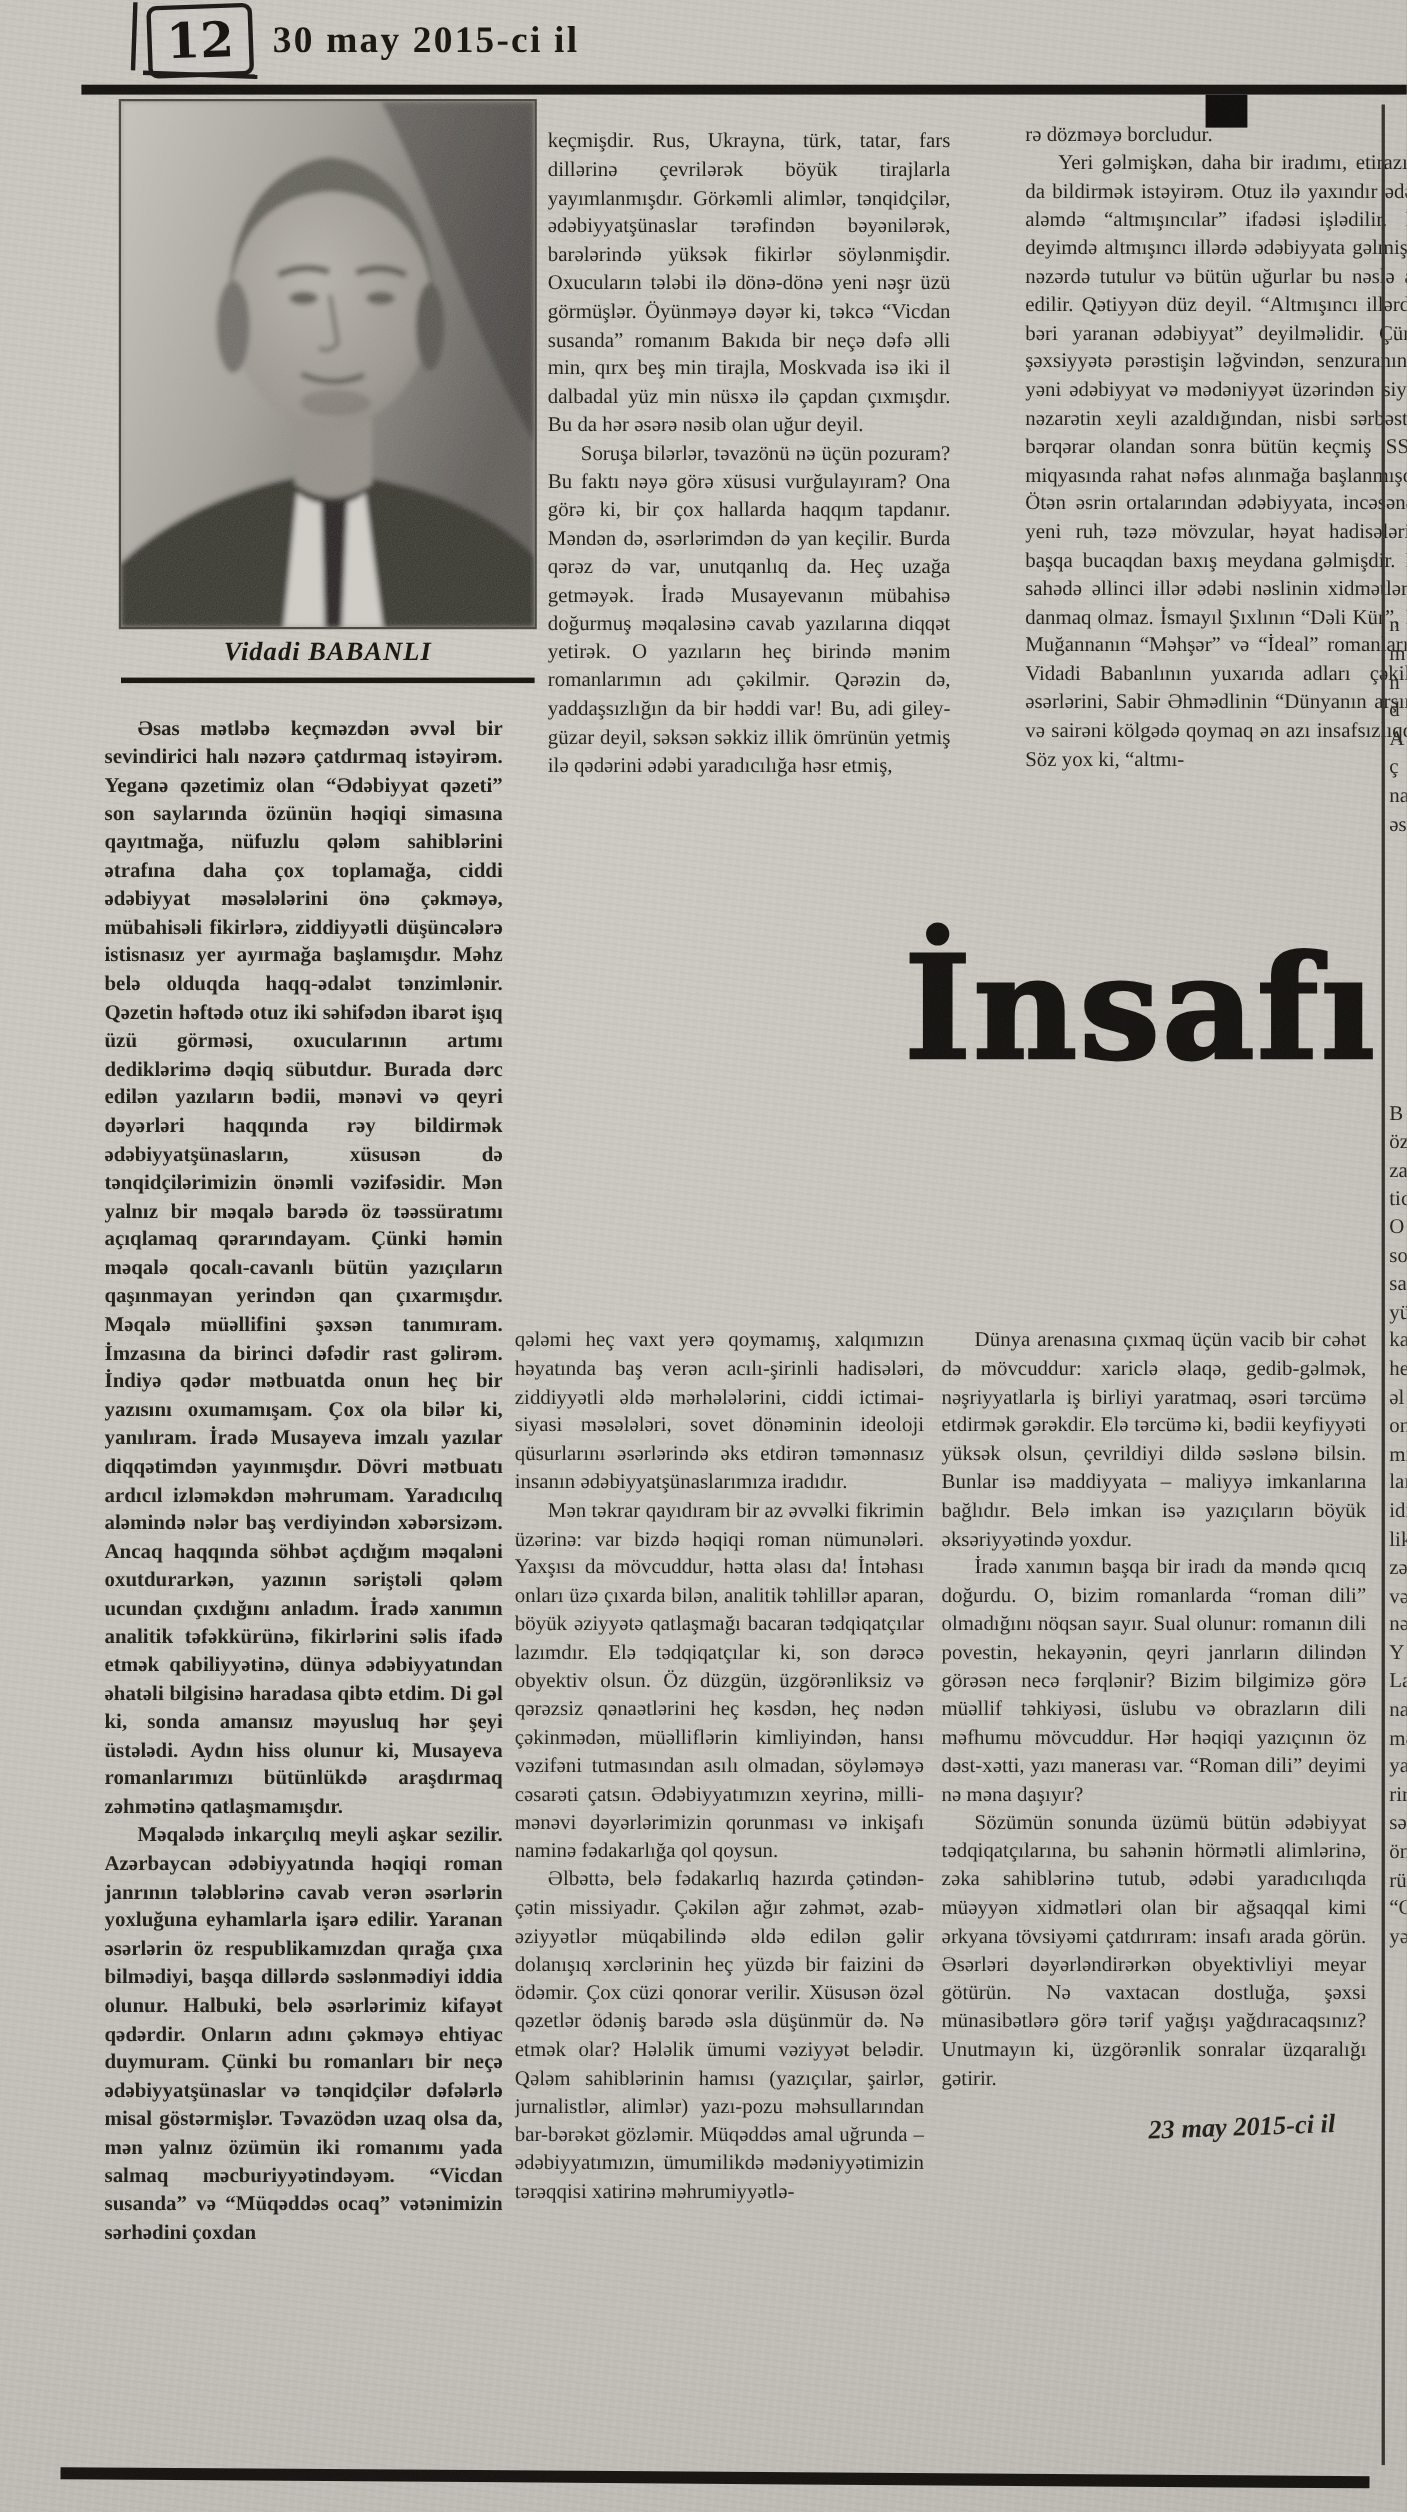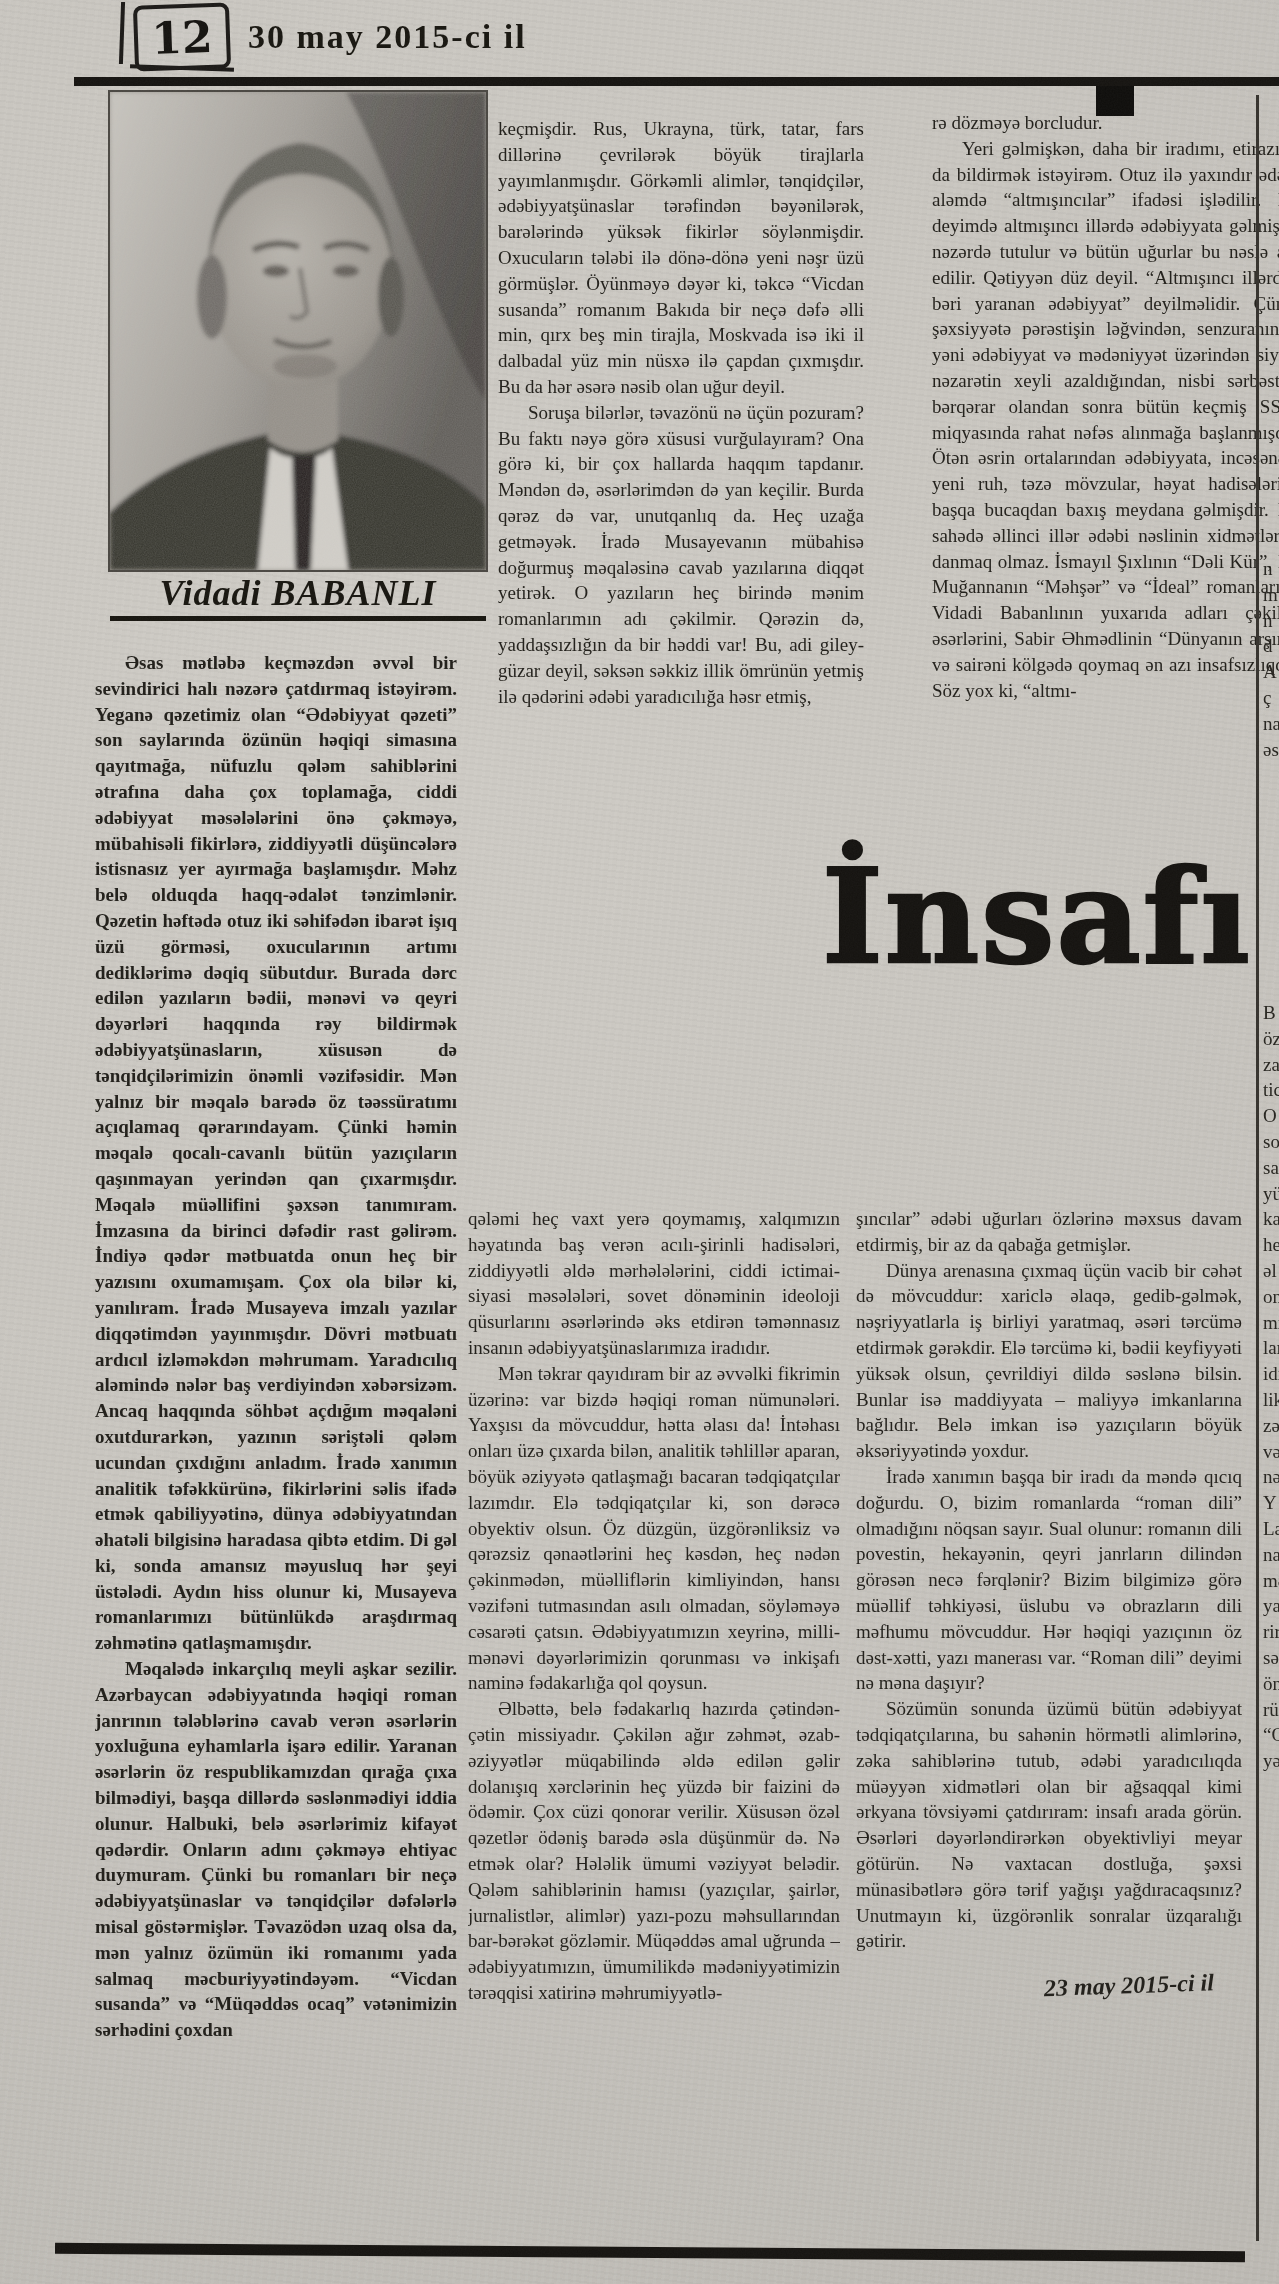--- a/index.html
+++ b/index.html
@@ -27,21 +27,21 @@
   .header-date{
     position:absolute;left:248px;top:18px;font-weight:bold;font-size:34px;letter-spacing:2px;color:#17150f;
   }
   .rule-top{position:absolute;left:74px;top:77px;width:1205px;height:9px;background:#151310;}
   .ink-blob{position:absolute;left:1096px;top:86px;width:38px;height:30px;background:#0e0d0b;}
   
   .photo-frame{position:absolute;left:110px;top:92px;width:376px;height:478px;outline:2px solid #4a4742;background:#9a968f;}
   .photo-caption{
     position:absolute;left:110px;top:572px;width:376px;height:42px;
     display:flex;align-items:center;justify-content:center;
-    font-style:italic;font-weight:bold;font-size:36px;color:#17150f;letter-spacing:1px;
+    font-style:italic;font-weight:bold;font-size:24px;color:#17150f;letter-spacing:1px;
   }
   .caption-rule{position:absolute;left:110px;top:616px;width:376px;height:5px;background:#17150f;}
   
   .col{position:absolute;text-align:justify;font-size:19px;line-height:25.8px;overflow:hidden;color:#201e19;}
   .col p{margin:0;text-indent:30px;}
   .col p.noindent{text-indent:0;}
   #col1{left:95px;top:650px;width:362px;height:1588px;font-weight:bold;}
   #col2{left:498px;top:116px;width:366px;height:722px;}
   #col3{left:888px;top:110px;width:368px;height:728px;margin-left:44px;}
   #col-lower-left{left:468px;top:1206px;width:372px;height:1032px;}
@@ -146,21 +146,20 @@
     <div class="line1">İnsafı</div>
   </div>
 
   <div class="col" id="col-lower-left">
       <p class="noindent">qələmi heç vaxt yerə qoymamış, xalqımızın həyatında baş verən acılı-şirinli hadisələri, ziddiyyətli əldə mərhələlərini, ciddi ictimai-siyasi məsələləri, sovet dönəminin ideoloji qüsurlarını əsərlərində əks etdirən təmənnasız insanın ədəbiyyatşünaslarımıza iradıdır.</p>
       <p>Mən təkrar qayıdıram bir az əvvəlki fikrimin üzərinə: var bizdə həqiqi roman nümunələri. Yaxşısı da mövcuddur, hətta əlası da! İntəhası onları üzə çıxarda bilən, analitik təhlillər aparan, böyük əziyyətə qatlaşmağı bacaran tədqiqatçılar lazımdır. Elə tədqiqatçılar ki, son dərəcə obyektiv olsun. Öz düzgün, üzgörənliksiz və qərəzsiz qənaətlərini heç kəsdən, heç nədən çəkinmədən, müəlliflərin kimliyindən, hansı vəzifəni tutmasından asılı olmadan, söyləməyə cəsarəti çatsın. Ədəbiyyatımızın xeyrinə, milli-mənəvi dəyərlərimizin qorunması və inkişafı naminə fədakarlığa qol qoysun.</p>
       <p>Əlbəttə, belə fədakarlıq hazırda çətindən-çətin missiyadır. Çəkilən ağır zəhmət, əzab-əziyyətlər müqabilində əldə edilən gəlir dolanışıq xərclərinin heç yüzdə bir faizini də ödəmir. Çox cüzi qonorar verilir. Xüsusən özəl qəzetlər ödəniş barədə əsla düşünmür də. Nə etmək olar? Hələlik ümumi vəziyyət belədir. Qələm sahiblərinin hamısı (yazıçılar, şairlər, jurnalistlər, alimlər) yazı-pozu məhsullarından bar-bərəkət gözləmir. Müqəddəs amal uğrunda – ədəbiyyatımızın, ümumilikdə mədəniyyətimizin tərəqqisi xatirinə məhrumiyyətlə-</p>
     </div>
   <div class="col" id="col-lower-right">
     <div>
-        <p class="noindent">şıncılar” ədəbi uğurları özlərinə məxsus davam etdirmiş, bir az da qabağa getmişlər.</p>
         <p>Dünya arenasına çıxmaq üçün vacib bir cəhət də mövcuddur: xariclə əlaqə, gedib-gəlmək, nəşriyyatlarla iş birliyi yaratmaq, əsəri tərcümə etdirmək gərəkdir. Elə tərcümə ki, bədii keyfiyyəti yüksək olsun, çevrildiyi dildə səslənə bilsin. Bunlar isə maddiyyata – maliyyə imkanlarına bağlıdır. Belə imkan isə yazıçıların böyük əksəriyyətində yoxdur.</p>
         <p>İradə xanımın başqa bir iradı da məndə qıcıq doğurdu. O, bizim romanlarda “roman dili” olmadığını nöqsan sayır. Sual olunur: romanın dili povestin, hekayənin, qeyri janrların dilindən görəsən necə fərqlənir? Bizim bilgimizə görə müəllif təhkiyəsi, üslubu və obrazların dili məfhumu mövcuddur. Hər həqiqi yazıçının öz dəst-xətti, yazı manerası var. “Roman dili” deyimi nə məna daşıyır?</p>
         <p>Sözümün sonunda üzümü bütün ədəbiyyat tədqiqatçılarına, bu sahənin hörmətli alimlərinə, zəka sahiblərinə tutub, ədəbi yaradıcılıqda müəyyən xidmətləri olan bir ağsaqqal kimi ərkyana tövsiyəmi çatdırıram: insafı arada görün. Əsərləri dəyərləndirərkən obyektivliyi meyar götürün. Nə vaxtacan dostluğa, şəxsi münasibətlərə görə tərif yağışı yağdıracaqsınız? Unutmayın ki, üzgörənlik sonralar üzqaralığı gətirir.</p>
       </div>
     <div class="article-date">23 may 2015-ci il</div>
   </div>
 
   <div class="col-rule-right"></div>
   <div class="sliver" id="sliver-upper">
       <div>n</div>

